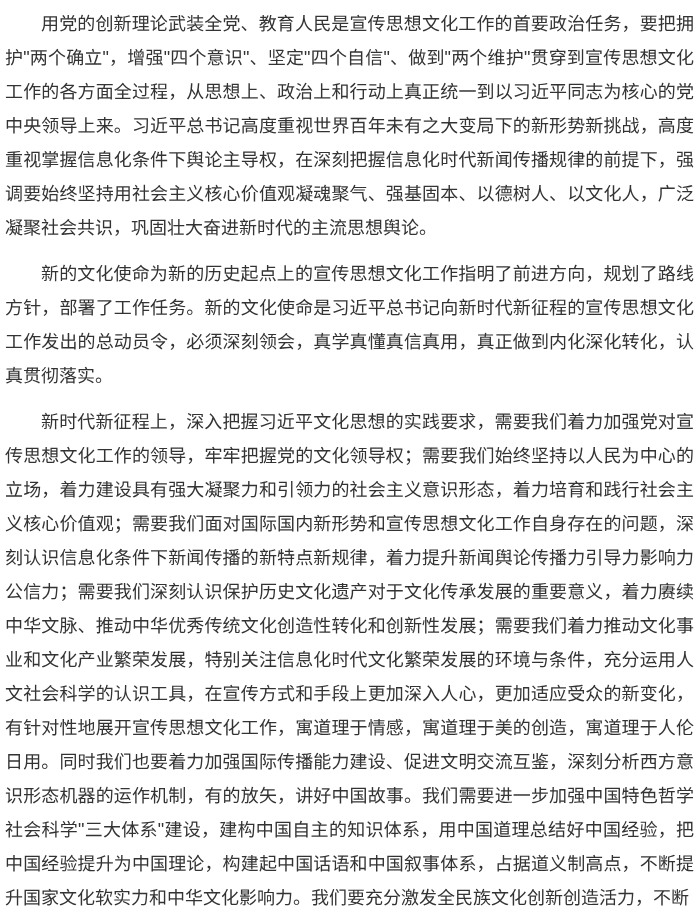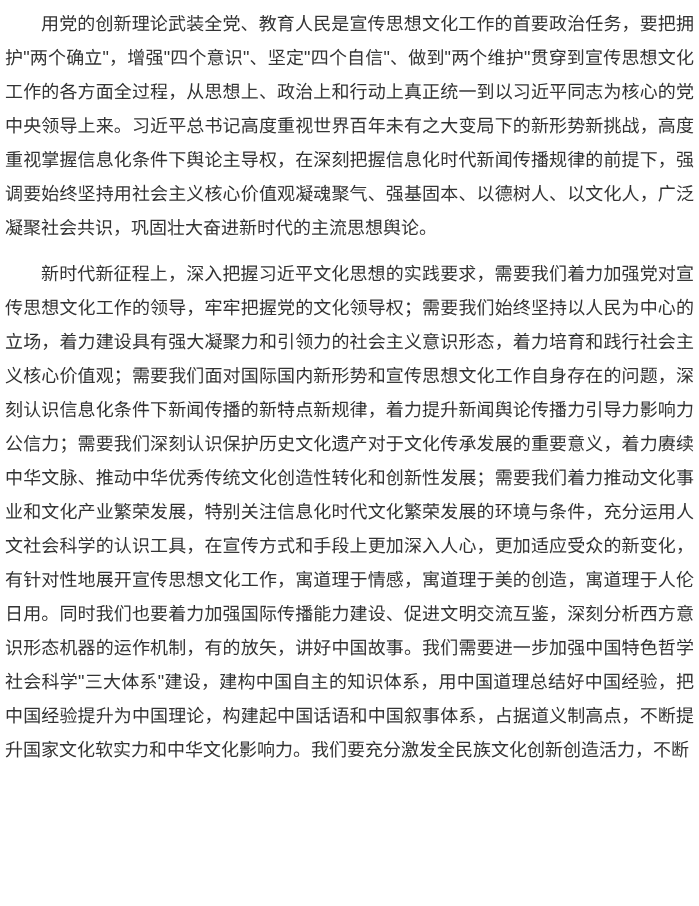--- a/index.html
+++ b/index.html
@@ -28,14 +28,15 @@
     letter-spacing: 0;
     word-break: break-all;
     overflow-wrap: break-word;
   }
 </style>
 </head>
 <body>
 
 <div class="doc">
   <p class="para">用党的创新理论武装全党、教育人民是宣传思想文化工作的首要政治任务，要把拥护"两个确立"，增强"四个意识"、坚定"四个自信"、做到"两个维护"贯穿到宣传思想文化工作的各方面全过程，从思想上、政治上和行动上真正统一到以习近平同志为核心的党中央领导上来。习近平总书记高度重视世界百年未有之大变局下的新形势新挑战，高度重视掌握信息化条件下舆论主导权，在深刻把握信息化时代新闻传播规律的前提下，强调要始终坚持用社会主义核心价值观凝魂聚气、强基固本、以德树人、以文化人，广泛凝聚社会共识，巩固壮大奋进新时代的主流思想舆论。</p>
+  <p class="para">新的文化使命为新的历史起点上的宣传思想文化工作指明了前进方向，规划了路线方针，部署了工作任务。新的文化使命是习近平总书记向新时代新征程的宣传思想文化工作发出的总动员令，必须深刻领会，真学真懂真信真用，真正做到内化深化转化，认真贯彻落实。</p>
   <p class="para">新时代新征程上，深入把握习近平文化思想的实践要求，需要我们着力加强党对宣传思想文化工作的领导，牢牢把握党的文化领导权；需要我们始终坚持以人民为中心的立场，着力建设具有强大凝聚力和引领力的社会主义意识形态，着力培育和践行社会主义核心价值观；需要我们面对国际国内新形势和宣传思想文化工作自身存在的问题，深刻认识信息化条件下新闻传播的新特点新规律，着力提升新闻舆论传播力引导力影响力公信力；需要我们深刻认识保护历史文化遗产对于文化传承发展的重要意义，着力赓续中华文脉、推动中华优秀传统文化创造性转化和创新性发展；需要我们着力推动文化事业和文化产业繁荣发展，特别关注信息化时代文化繁荣发展的环境与条件，充分运用人文社会科学的认识工具，在宣传方式和手段上更加深入人心，更加适应受众的新变化，有针对性地展开宣传思想文化工作，寓道理于情感，寓道理于美的创造，寓道理于人伦日用。同时我们也要着力加强国际传播能力建设、促进文明交流互鉴，深刻分析西方意识形态机器的运作机制，有的放矢，讲好中国故事。我们需要进一步加强中国特色哲学社会科学"三大体系"建设，建构中国自主的知识体系，用中国道理总结好中国经验，把中国经验提升为中国理论，构建起中国话语和中国叙事体系，占据道义制高点，不断提升国家文化软实力和中华文化影响力。我们要充分激发全民族文化创新创造活力，不断</p>
 </div>
 
 </body></html>

